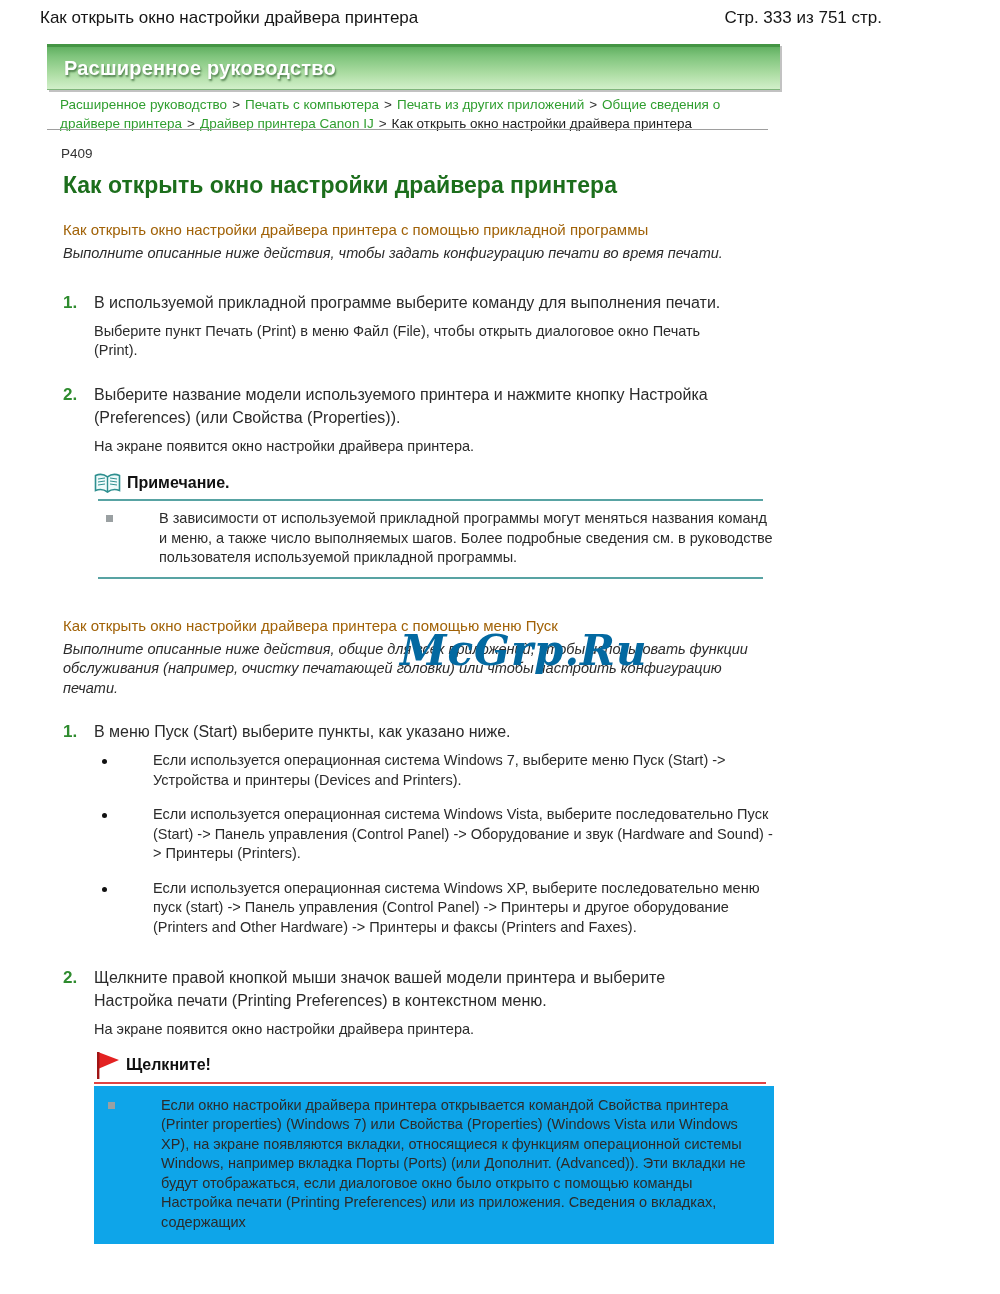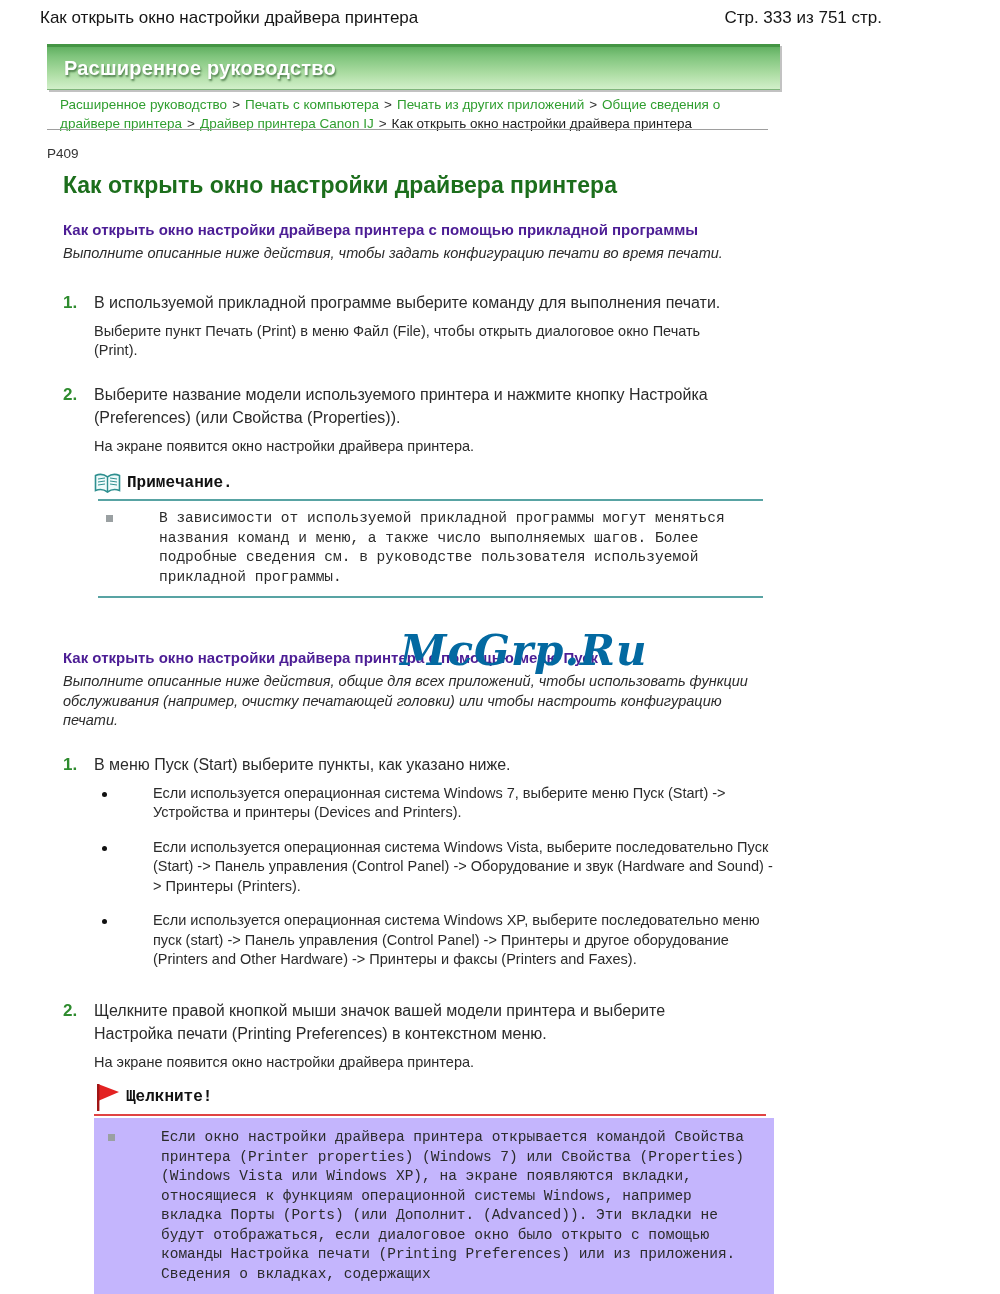--- a/index.html
+++ b/index.html
@@ -16,51 +16,51 @@
     border-top:3px solid #449544;border-bottom:1px solid #7fb57b;
     box-shadow:2px 2px 0 #c2c2c2;}
   .banner-label{font-size:20px;font-weight:bold;color:#ffffff;line-height:42px;padding-left:17px;
     text-shadow:1px 2px 2px rgba(30,80,30,.65);letter-spacing:.2px;}
   
   .crumbs{position:absolute;top:95px;left:60px;width:700px;font-size:13.5px;line-height:19px;color:#333;}
   .crumbs a{color:#2f9e2f;text-decoration:none;}
   .crumb-sep{color:#333;margin:0 5px;}
   .crumb-current{color:#222;}
   .rule{position:absolute;top:129px;left:47px;width:721px;border-top:1px solid #9e9e9e;}
-  .docid{position:absolute;top:146px;left:47px;font-size:13.5px;color:#333;}
+  .docid{position:absolute;top:146px;left:61px;font-size:13.5px;color:#333;}
   
   .main{position:absolute;top:170px;left:63px;width:712px;}
   h1.article-title{font-size:23px;line-height:30px;margin:0 0 21px;color:#1c6e1c;font-weight:bold;}
   .para{font-size:14.5px;line-height:19.5px;max-width:685px;margin:0;}
   .intro{margin-bottom:37px;max-width:680px;}
-  .sec-h{font-size:15px;line-height:18px;font-weight:bold;color:#4c1d95;margin:0 0 5px;}
+  .sec-h{font-size:15px;line-height:18px;font-weight:normal;color:#a16207;margin:0 0 5px;}
   .lead{margin-bottom:27px;font-style:italic;}
   
   .step{display:flex;margin-top:22px;}
   .step:first-of-type{margin-top:0;}
   .step-num{width:22px;flex:0 0 22px;font-size:17px;font-weight:bold;color:#2e8b2e;line-height:23px;margin-right:9px;text-align:left;}
   .step-body{flex:1;}
   .step-text{font-size:16px;line-height:23px;max-width:645px;}
   .step-sub{font-size:14.5px;line-height:19.5px;max-width:640px;margin-top:8px;}
   
   .disc-list{margin-top:8px;}
   .disc-item{display:flex;margin-bottom:15px;gap:34px;}
   .disc{flex:0 0 5px;width:5px;height:5px;border-radius:50%;background:#111;margin:8px 12px 0 8px;}
   .disc-text{font-size:14.5px;line-height:19.5px;max-width:650px;}
   
-  .callout{margin:14px 0 13px 32px;width:680px;font-family:Liberation Mono, monospace;}
+  .callout{margin:14px 0 0 32px;width:680px;}
   .callout-titlerow{display:flex;align-items:center;height:26px;}
   .callout-title{font-size:16px;font-weight:bold;color:#111;margin-left:6px;}
   .hr-teal{border:none;border-top:2px solid #58a3a3;margin:3px 0 0 4px;width:665px;}
   .hr-red{border:none;border-top:2px solid #e04343;margin:4px 0 0 0;width:672px;}
   .note-items{margin:8px 0 0 10px;}
   .sq-item{display:flex;gap:36px;}
   .sq{flex:0 0 7px;width:7px;height:7px;background:#9aa0a2;margin:6px 10px 0 2px;}
   .sq-text{font-size:14.5px;line-height:19.5px;max-width:625px;}
-  .warn-box{background:#c4b5fd;margin-top:2px;padding:10px 14px 12px 12px;width:680px;box-sizing:border-box;}
+  .warn-box{background:#0ea5e9;margin-top:2px;padding:10px 14px 12px 12px;width:680px;box-sizing:border-box;}
   
   .watermark{position:absolute;top:626px;left:400px;font-family:"DejaVu Serif","Liberation Serif",serif;
     font-style:italic;font-weight:bold;font-size:42px;color:#0369a1;letter-spacing:1px;pointer-events:none;}
   .icon-svg{display:block;}
 </style>
 </head>
 <body>
 
 <div class="page">
 

